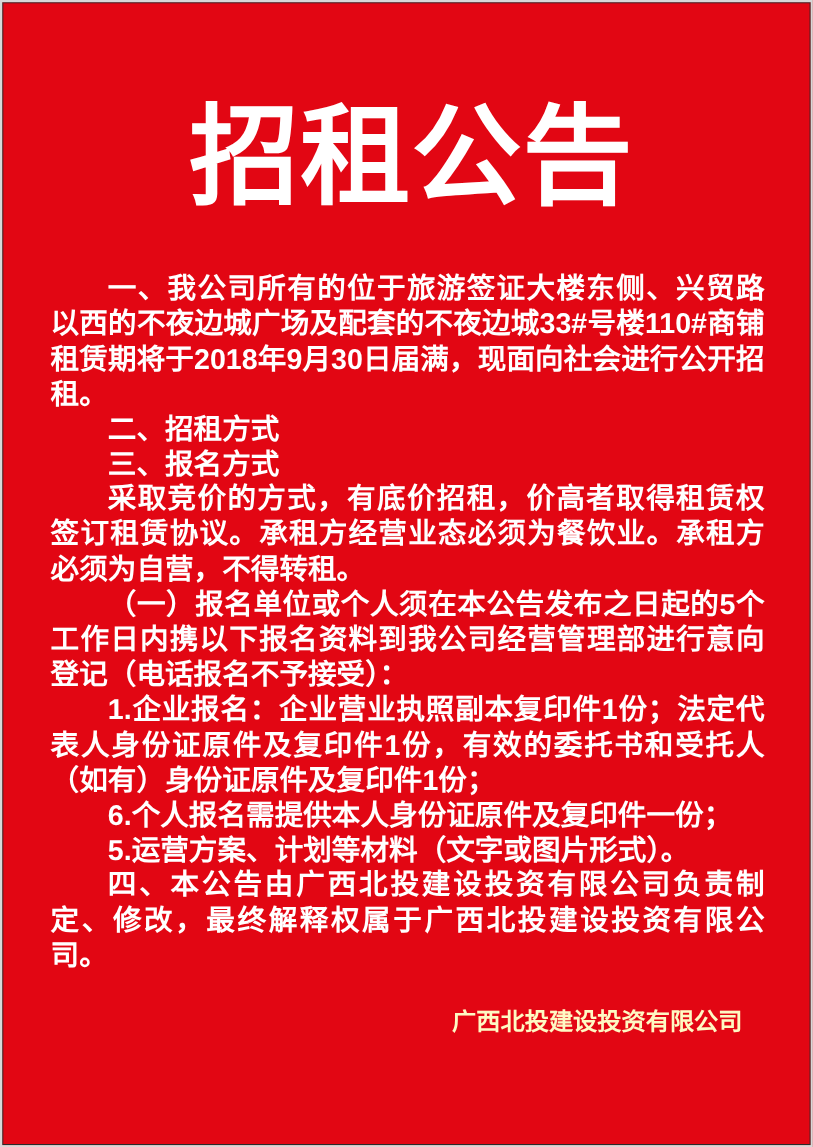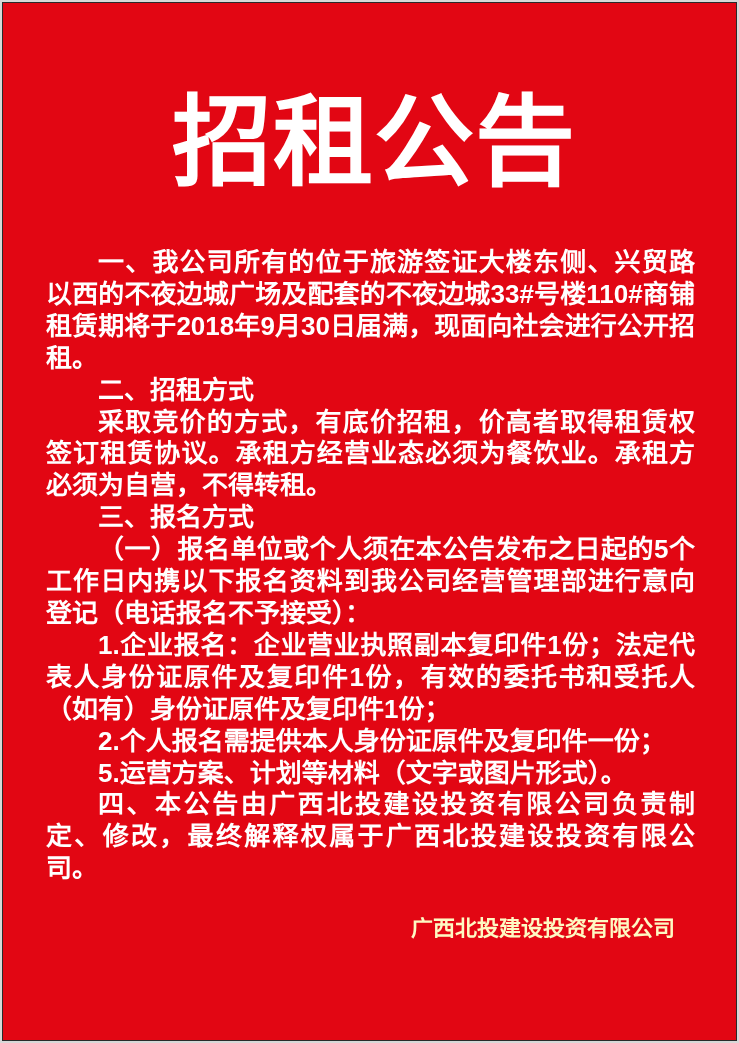--- a/index.html
+++ b/index.html
@@ -56,25 +56,25 @@
 </style>
 </head>
 <body>
 
 <div class="poster" style="background: rgb(226, 6, 19); color: rgb(255, 255, 255);">
   <h1 class="title">招租公告</h1>
 
   <div class="body-text">
     <p>一、我公司所有的位于旅游签证大楼东侧、兴贸路以西的不夜边城广场及配套的不夜边城33#号楼110#商铺租赁期将于2018年9月30日届满，现面向社会进行公开招租。</p>
     <p>二、招租方式</p>
+    <p>三、报名方式</p>
     <p>采取竞价的方式，有底价招租，价高者取得租赁权签订租赁协议。承租方经营业态必须为餐饮业。承租方必须为自营，不得转租。</p>
-    <p>三、报名方式</p>
     <p>（一）报名单位或个人须在本公告发布之日起的5个工作日内携以下报名资料到我公司经营管理部进行意向登记（电话报名不予接受）：</p>
     <p>1.企业报名：企业营业执照副本复印件1份；法定代表人身份证原件及复印件1份，有效的委托书和受托人（如有）身份证原件及复印件1份；</p>
-    <p>2.个人报名需提供本人身份证原件及复印件一份；</p>
+    <p>6.个人报名需提供本人身份证原件及复印件一份；</p>
     <p>5.运营方案、计划等材料（文字或图片形式）。</p>
     <p>四、本公告由广西北投建设投资有限公司负责制定、修改，最终解释权属于广西北投建设投资有限公司。</p>
   </div>
 
   <div class="signature">
     <div>广西北投建设投资有限公司</div>
   </div>
 </div>
 
 </body></html>

